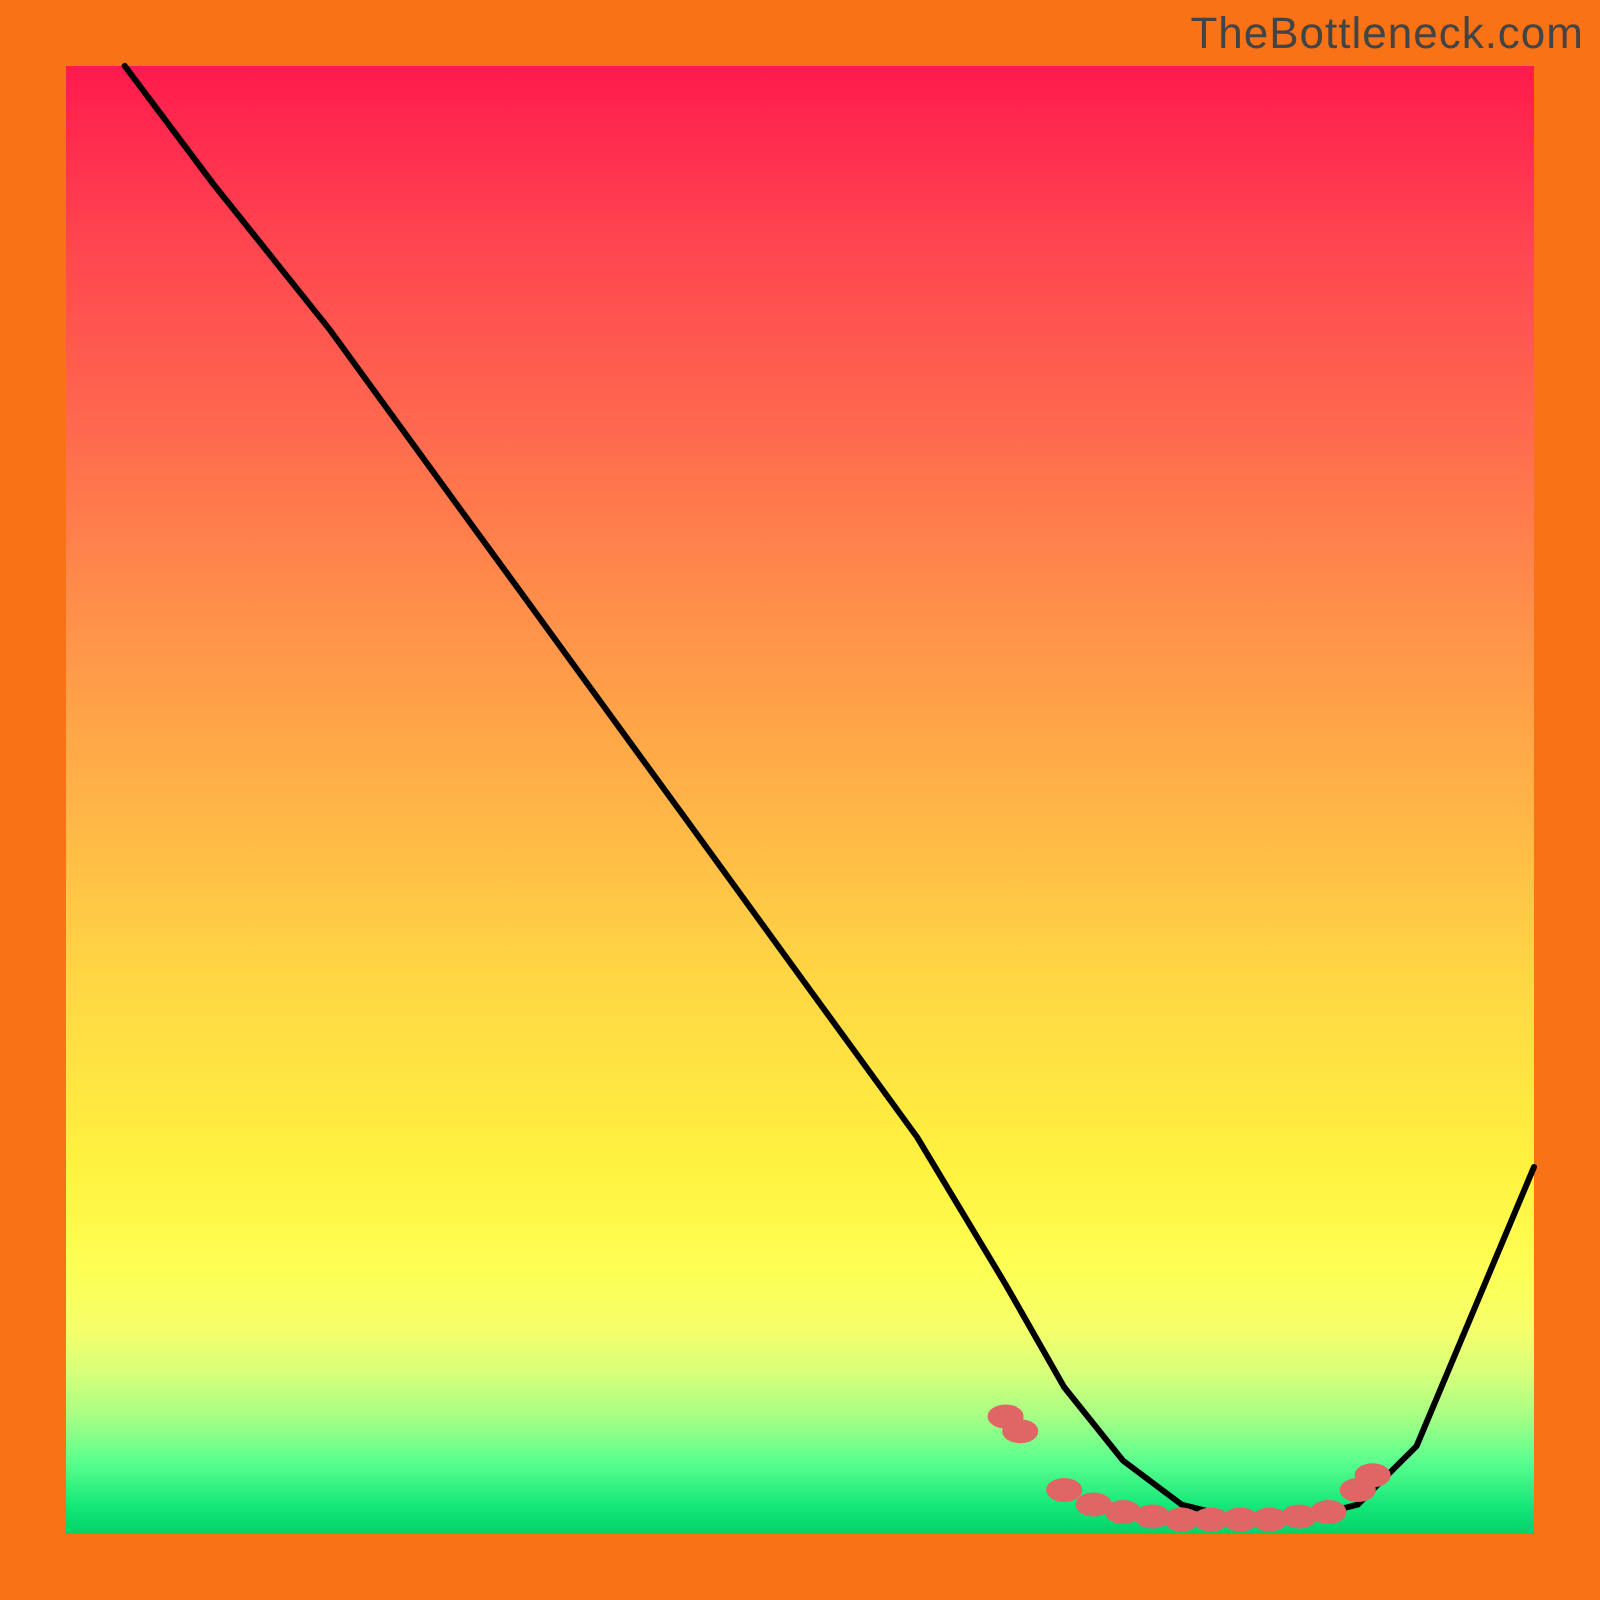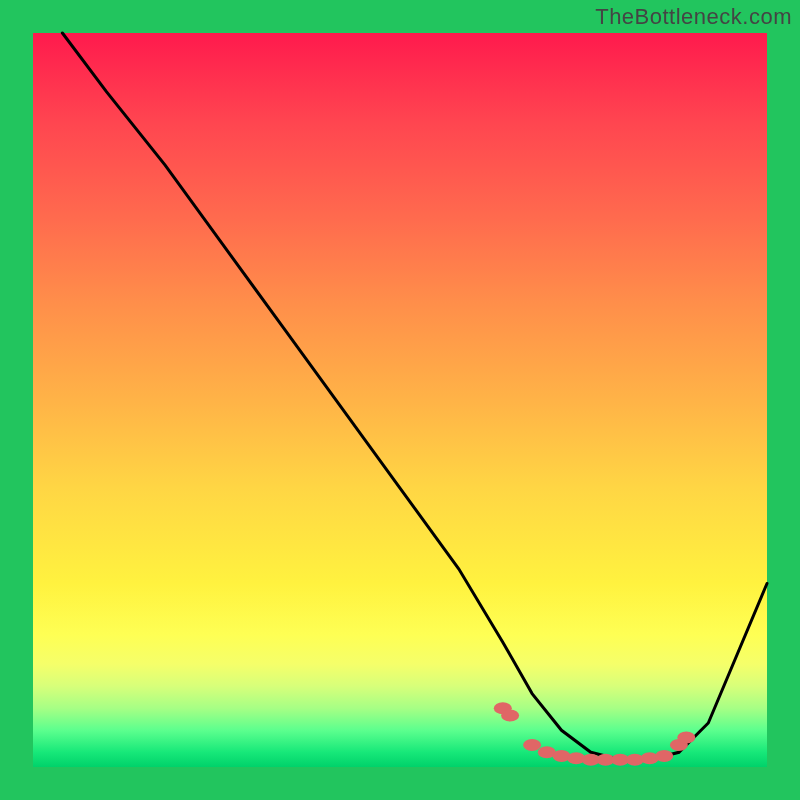--- a/index.html
+++ b/index.html
@@ -8,21 +8,21 @@
     width: 800px;
     height: 800px;
     background: #000;
     font-family: Arial, Helvetica, sans-serif;
     overflow: hidden;
   }
   .frame {
     position: relative;
     width: 800px;
     height: 800px;
-    background: #22c55e;
+    background: #f97316;
   }
   .watermark {
     position: absolute;
     top: 4px;
     right: 8px;
     color: #444;
     font-size: 22px;
     font-weight: 500;
     letter-spacing: 0.5px;
     user-select: none;

